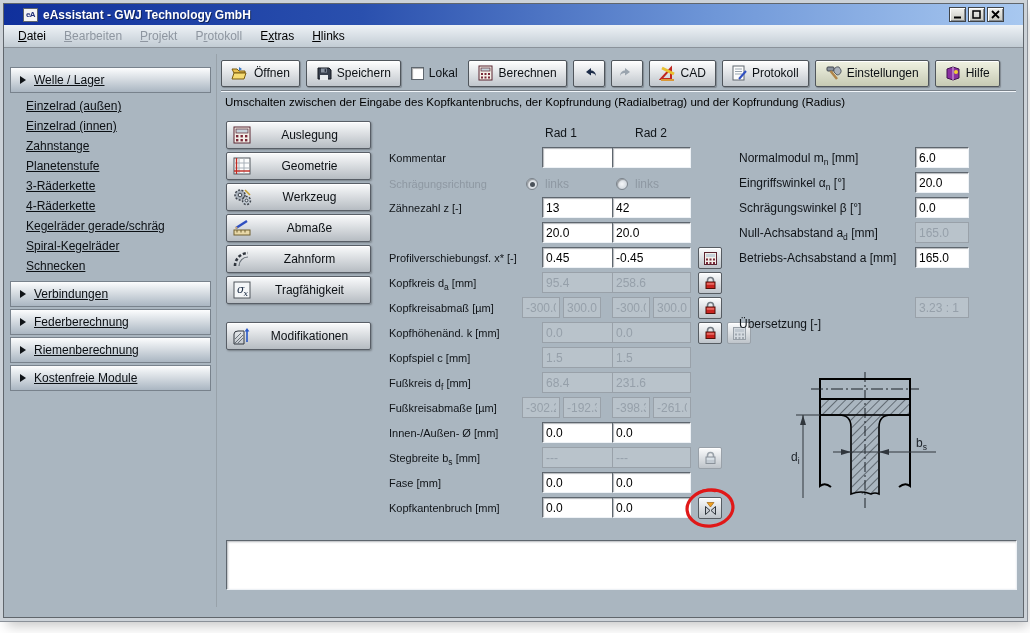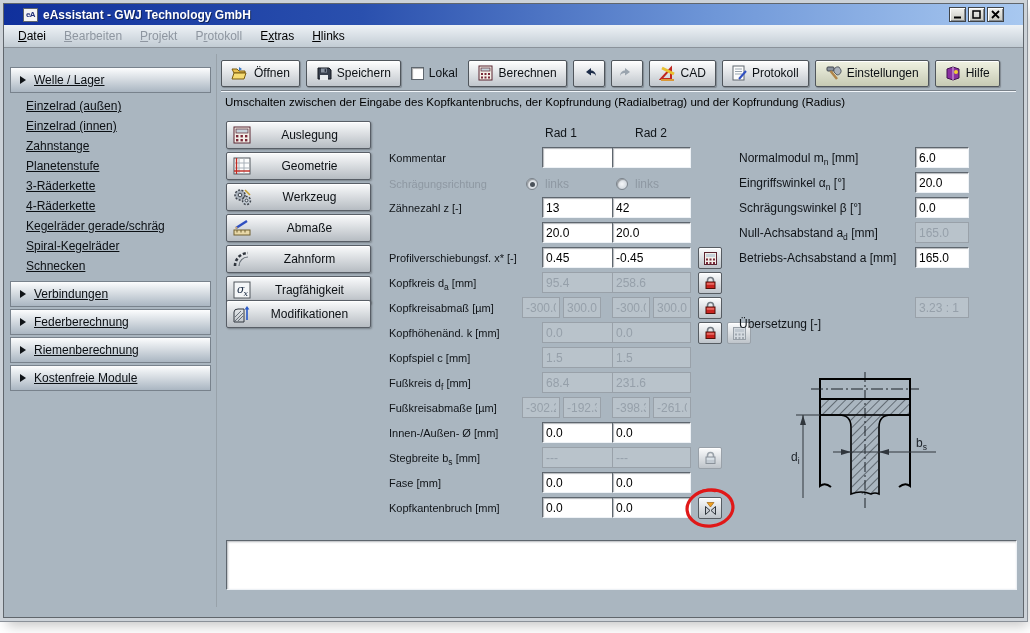--- a/index.html
+++ b/index.html
@@ -376,21 +376,21 @@
         <div class="sbtn" style="top:166px">
           <span class="sicon">
               <svg width="18" height="18">
                 <rect x="1" y="1" width="16" height="16" fill="#f4f6f8" stroke="#50565c"></rect>
                 <text x="4" y="12" font-family="DejaVu Serif, serif" font-style="italic" font-size="11" fill="#203048">σ</text>
                 <text x="10.5" y="15" font-family="DejaVu Serif, serif" font-style="italic" font-size="8" fill="#203048">x</text>
               </svg>
             </span>
           <span class="slabel">Tragfähigkeit</span>
         </div>
-        <div class="sbtn" style="top:190px">
+        <div class="sbtn" style="top:212px">
           <span class="sicon">
               <svg width="18" height="18">
                 <path d="M1 17 L1 7 Q1 4 5 4 L11 4 L11 17 Z" fill="none" stroke="#30363e"></path>
                 <g stroke="#6a727a" stroke-width="1">
                   <line x1="2" y1="16" x2="10" y2="8"></line>
                   <line x1="2" y1="12" x2="8" y2="6"></line>
                   <line x1="5" y1="16" x2="10" y2="11"></line>
                 </g>
                 <line x1="14" y1="15" x2="14" y2="3" stroke="#2858c8" stroke-width="1.6"></line>
                 <path d="M14 1 l-2.4 3.6 h4.8 Z" fill="#2858c8"></path>

